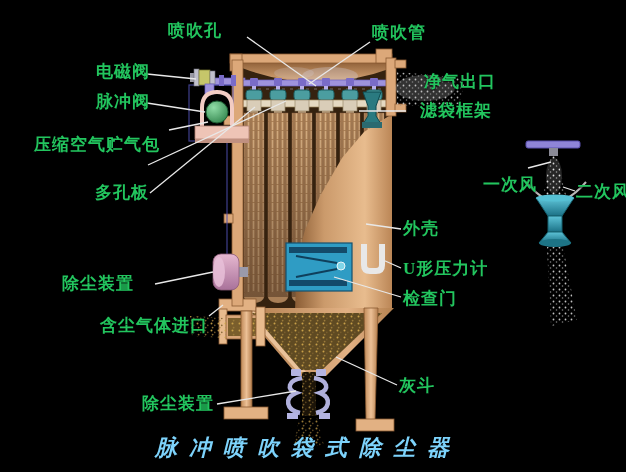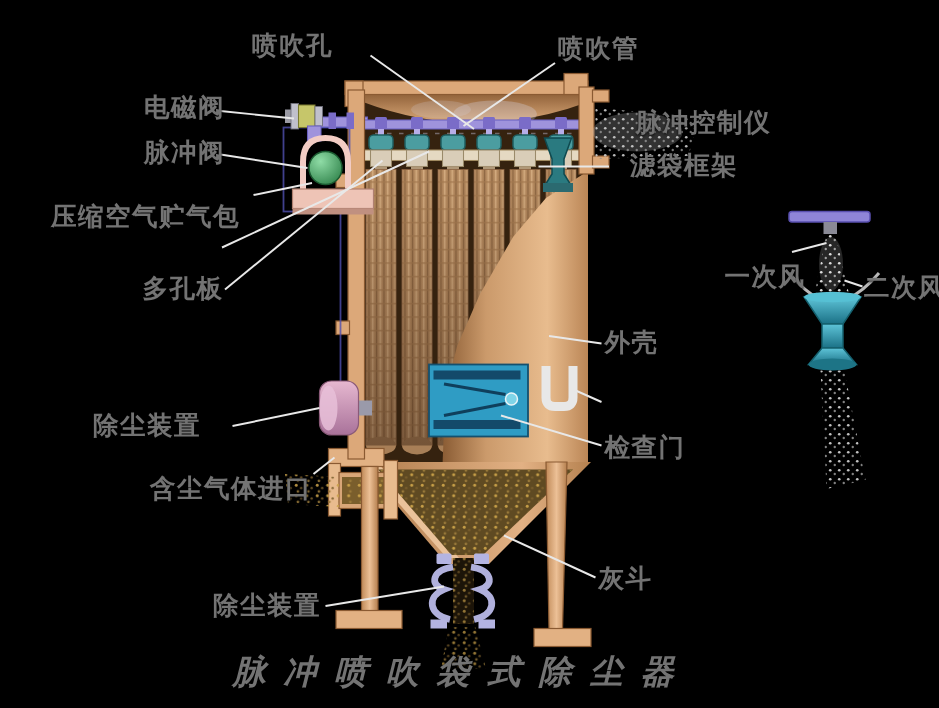--- a/index.html
+++ b/index.html
@@ -1,21 +1,21 @@
 <!DOCTYPE html>
 <html><head>
 <meta charset="utf-8">
 <style>
   html,body{margin:0;padding:0;background:#000;}
   .stage{position:relative;width:626px;height:472px;background:#000;overflow:hidden;
          font-family:"Liberation Serif","DejaVu Serif",serif;}
   .stage svg{position:absolute;left:0;top:0;}
-  .lbl{position:absolute;color:#737373;font-weight:bold;font-size:17px;line-height:1.05;
+  .lbl{position:absolute;color:#22c55e;font-weight:bold;font-size:17px;line-height:1.05;
        letter-spacing:1px;white-space:nowrap;text-shadow:0 1px 2px rgba(0,0,0,.9);}
-  .title{position:absolute;left:155px;top:433px;color:#737373;font-weight:bold;
+  .title{position:absolute;left:155px;top:433px;color:#7dd3fc;font-weight:bold;
          font-size:22px;letter-spacing:12px;white-space:nowrap;
          text-shadow:0 1px 2px rgba(0,0,0,.9);font-style:italic;}
 </style>
 </head>
 <body>
 
 <div class="stage">
 
 <svg width="626" height="472" viewBox="0 0 626 472">
   <defs>
@@ -220,23 +220,24 @@
     <line x1="575" y1="191" x2="563" y2="187"></line>
   </g>
 </svg>
 
 <div class="lbl" style="left:168px;top:22px">喷吹孔</div>
 <div class="lbl" style="left:372px;top:24px">喷吹管</div>
 <div class="lbl" style="left:96px;top:63px">电磁阀</div>
 <div class="lbl" style="left:96px;top:93px">脉冲阀</div>
 <div class="lbl" style="left:34px;top:136px">压缩空气贮气包</div>
 <div class="lbl" style="left:95px;top:184px">多孔板</div>
-<div class="lbl" style="left:424px;top:73px">脉冲控制仪</div>
+<div class="lbl" style="left:424px;top:73px">净气出口</div>
 <div class="lbl" style="left:420px;top:102px">滤袋框架</div>
 <div class="lbl" style="left:403px;top:220px">外壳</div>
+<div class="lbl" style="left:403px;top:260px">U形压力计</div>
 <div class="lbl" style="left:403px;top:290px">检查门</div>
 <div class="lbl" style="left:62px;top:275px">除尘装置</div>
 <div class="lbl" style="left:142px;top:395px">除尘装置</div>
 <div class="lbl" style="left:100px;top:317px">含尘气体进口</div>
 <div class="lbl" style="left:399px;top:377px">灰斗</div>
 <div class="lbl" style="left:483px;top:176px">一次风</div>
 <div class="lbl" style="left:576px;top:183px">二次风</div>
 
 <div class="title">脉冲喷吹袋式除尘器</div>
 

